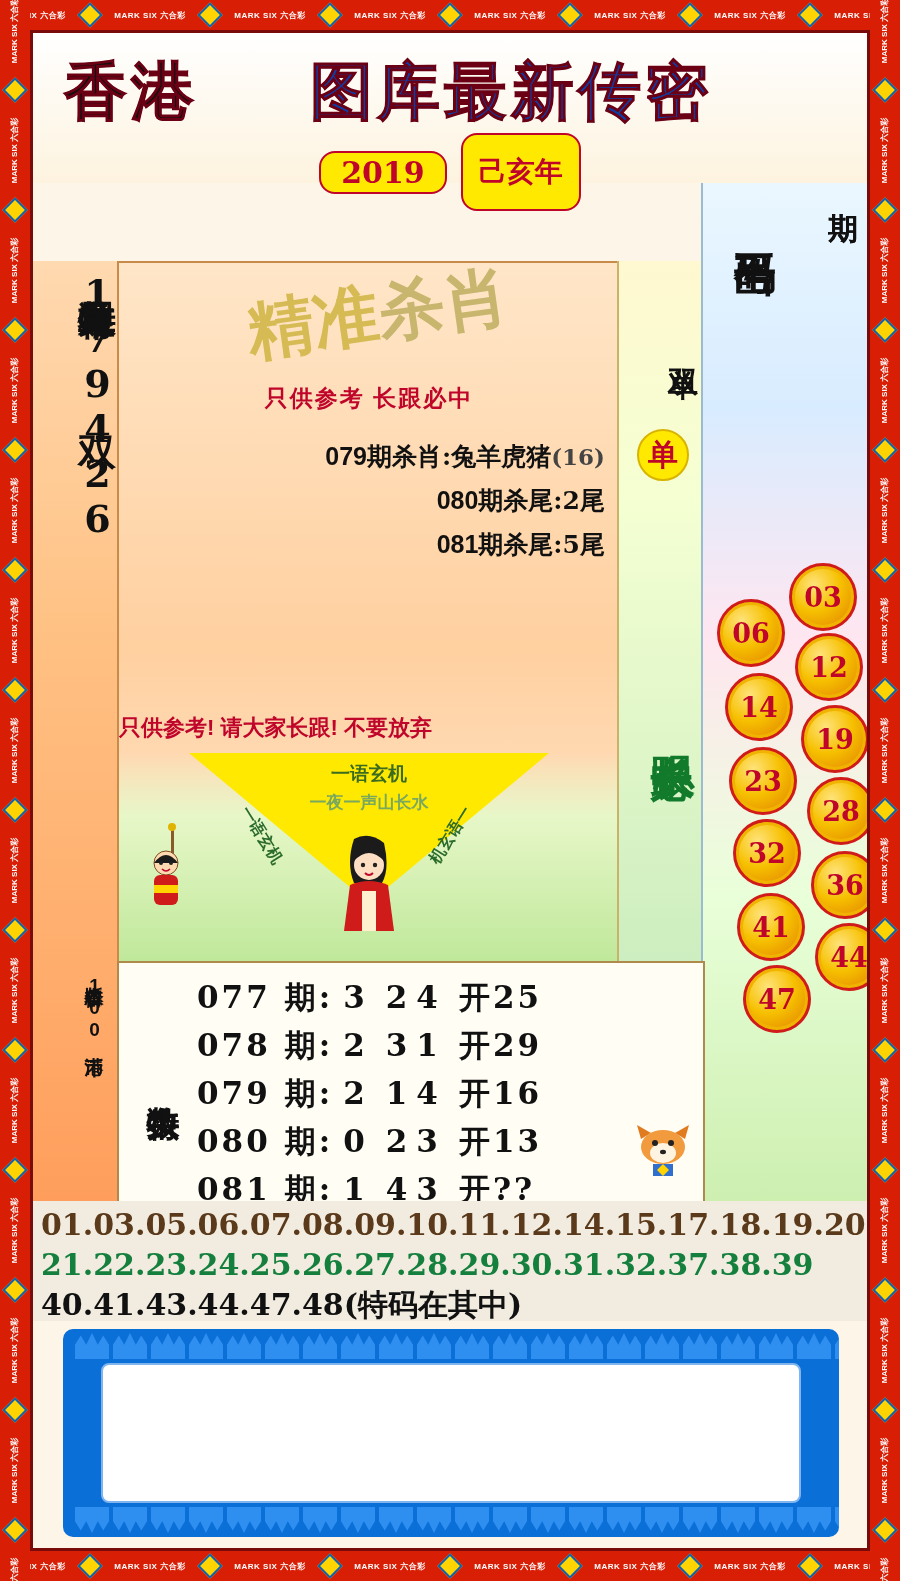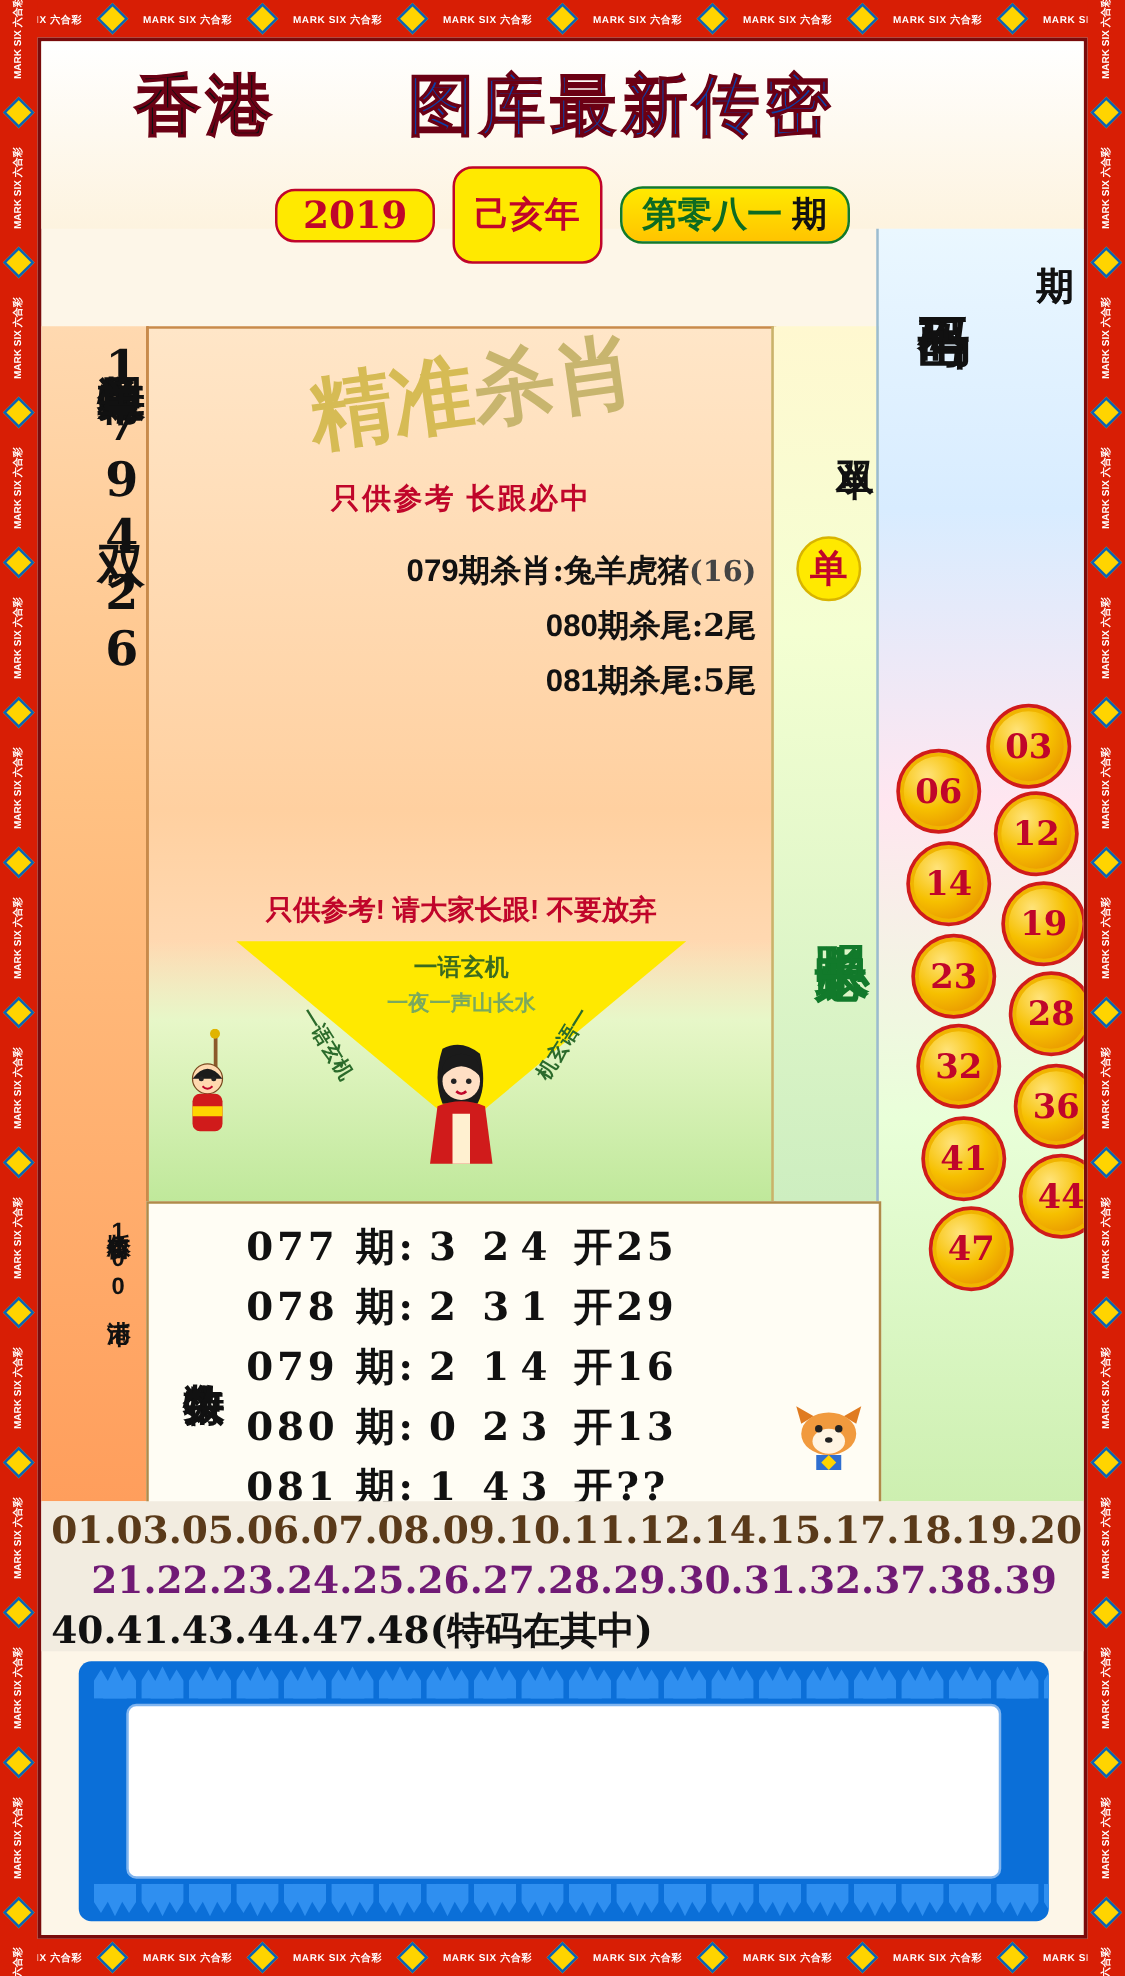--- a/index.html
+++ b/index.html
@@ -60,21 +60,21 @@
     overflow:hidden;
   }
 
   
   .header{
     position:absolute;left:0;top:0;width:834px;height:150px;
     background:linear-gradient(180deg,#ffffff 0%,#fdf3df 100%);
   }
   .hdr-title{
     position:absolute;left:0;top:16px;width:710px;text-align:center;
-    font-size:53px;font-weight:bold;letter-spacing:4px;
+    font-size:63px;font-weight:bold;letter-spacing:4px;
     font-family:"DejaVu Serif", serif;
     color:#c0052a;
     -webkit-text-stroke:1px #6b0014;
   }
   .hdr-title .blue{ color:#0b3fa8; }
   .hdr-title .dark{ color:#111; }
 
   .hdr-badges{
     position:absolute;left:0;top:100px;width:834px;
     display:flex;justify-content:center;align-items:center;gap:14px;
@@ -158,21 +158,21 @@
     position:absolute;left:46px;top:166px;width:440px;
   }
   .line{
     font-size:25px;font-weight:bold;color:#111;margin:11px 0 11px 0;
     font-family:"DejaVu Serif",serif;
     text-align:right;
   }
   .line .pre{ font-family:"Liberation Sans",sans-serif; }
   .line .gray{color:#444;font-size:23px;}
   .advice{
-    position:absolute;left:0;top:450px;width:500px;text-align:center;
+    position:absolute;left:0;top:450px;width:500px;text-align:left;
     font-size:22px;font-weight:bold;color:#c0052a;
   }
   .triangle{
     position:absolute;left:70px;top:490px;width:0;height:0;
     border-left:180px solid transparent;
     border-right:180px solid transparent;
     border-top:150px solid #ffe900;
   }
   .tri-t1{
     position:absolute;left:150px;top:498px;width:200px;text-align:center;
@@ -281,21 +281,21 @@
     background:#f2ece0;
     padding:4px 0 0 8px;box-sizing:border-box;
   }
   .nl-row{
     font-size:30px;font-weight:bold;letter-spacing:0px;
     font-family:"DejaVu Serif",serif;
     line-height:40px;
     white-space:nowrap;
   }
   .nl-row.r1{color:#5a3a1a;}
-  .nl-row.r2{color:#701a75;margin-left:32px;}
+  .nl-row.r2{color:#15803d;}
   .nl-row.r3{color:#111;}
 
   
   .bluebox{
     position:absolute;left:30px;top:1296px;width:776px;height:208px;
     background:#0b6fd8;
     border-radius:10px;
     overflow:hidden;
   }
   .bluebox .inner{
@@ -562,24 +562,20 @@
 
     <div class="header">
       <div class="hdr-title">
         <span class="dark">香港</span>
         <span style="display:inline-block;width:60px"></span>
         <span class="blue">图库最新传密</span>
       </div>
       <div class="hdr-badges">
         <div class="badge-year">2019</div>
         <div class="badge-zodiac">己亥年</div>
-        <div class="badge-issue">
-          <span>第零八一</span>
-          <span class="qi">期</span>
-        </div>
       </div>
     </div>
 
 
     <div class="leftcol">
       <div class="lc-text">中特尾数单179双426</div>
       <div class="lc-price">本版售价100港币</div>
     </div>
 
     <div class="center">

